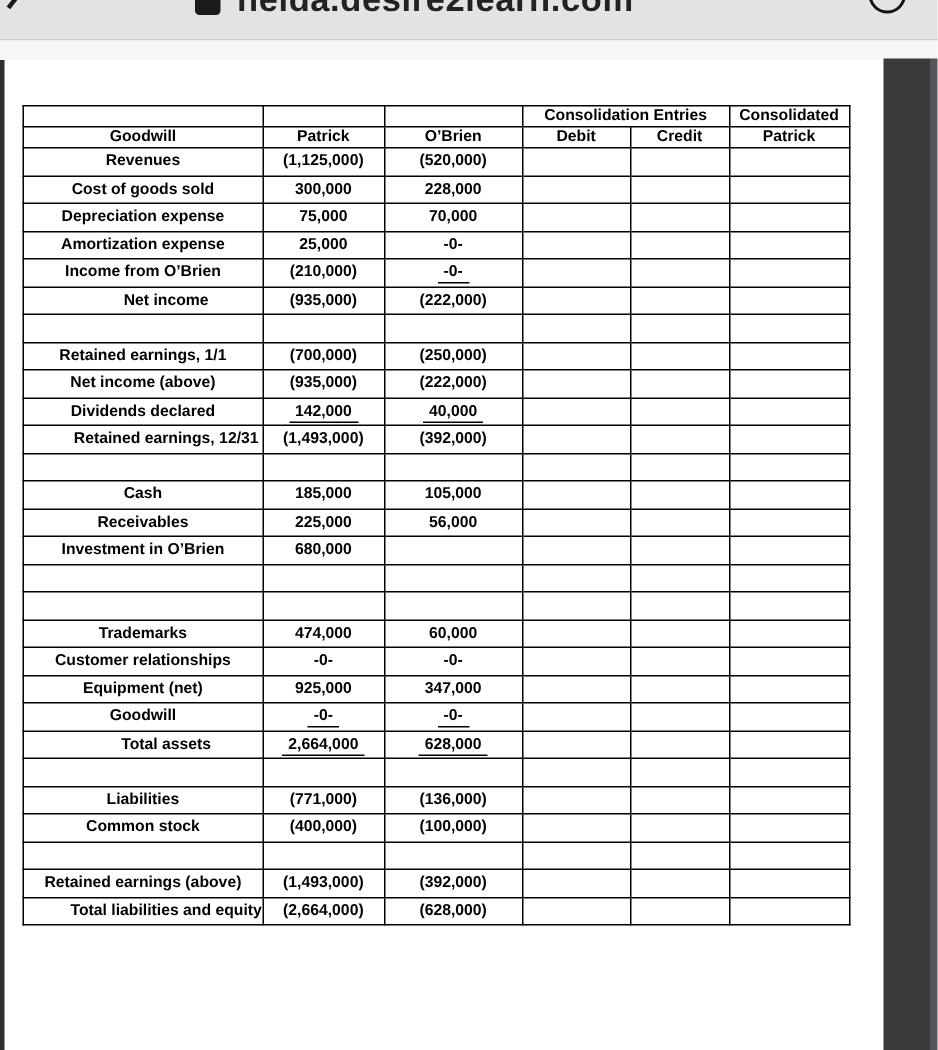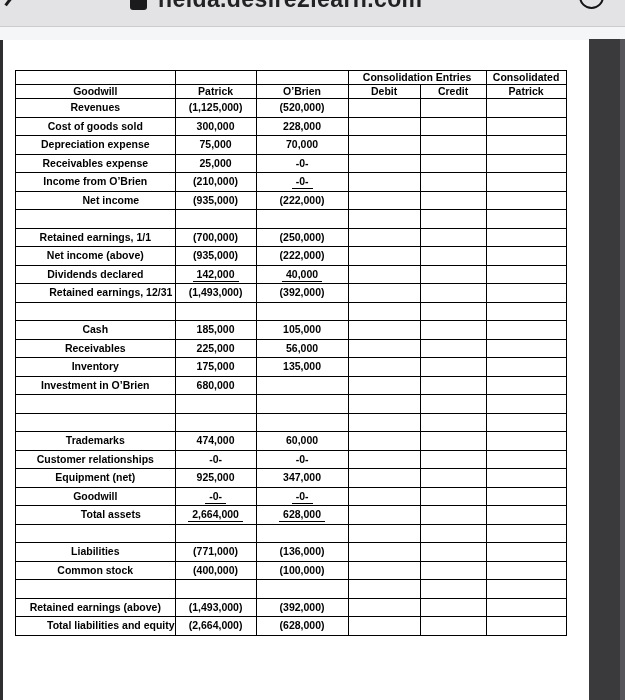--- a/index.html
+++ b/index.html
@@ -113,21 +113,21 @@
         </tr>
         <tr>
           <td class="acct">Depreciation expense</td>
           <td class="num">75,000</td>
           <td class="num">70,000</td>
           <td class="num">&nbsp;</td>
           <td class="num">&nbsp;</td>
           <td class="num">&nbsp;</td>
         </tr>
         <tr>
-          <td class="acct">Receivables expense</td>
+          <td class="acct">Amortization expense</td>
           <td class="num">25,000</td>
           <td class="num">-0-</td>
           <td class="num">&nbsp;</td>
           <td class="num">&nbsp;</td>
           <td class="num">&nbsp;</td>
         </tr>
         <tr>
           <td class="acct">Income from O’Brien</td>
           <td class="num">(210,000)</td>
           <td class="num"><span class="u">-0-</span></td>
@@ -201,28 +201,20 @@
         </tr>
         <tr>
           <td class="acct">Receivables</td>
           <td class="num">225,000</td>
           <td class="num">56,000</td>
           <td class="num">&nbsp;</td>
           <td class="num">&nbsp;</td>
           <td class="num">&nbsp;</td>
         </tr>
         <tr>
-          <td class="acct">Inventory</td>
-          <td class="num">175,000</td>
-          <td class="num">135,000</td>
-          <td class="num">&nbsp;</td>
-          <td class="num">&nbsp;</td>
-          <td class="num">&nbsp;</td>
-        </tr>
-        <tr>
           <td class="acct">Investment in O’Brien</td>
           <td class="num">680,000</td>
           <td class="num">&nbsp;</td>
           <td class="num">&nbsp;</td>
           <td class="num">&nbsp;</td>
           <td class="num">&nbsp;</td>
         </tr>
         <tr>
           <td class="acct">&nbsp;</td>
           <td class="num">&nbsp;</td>

